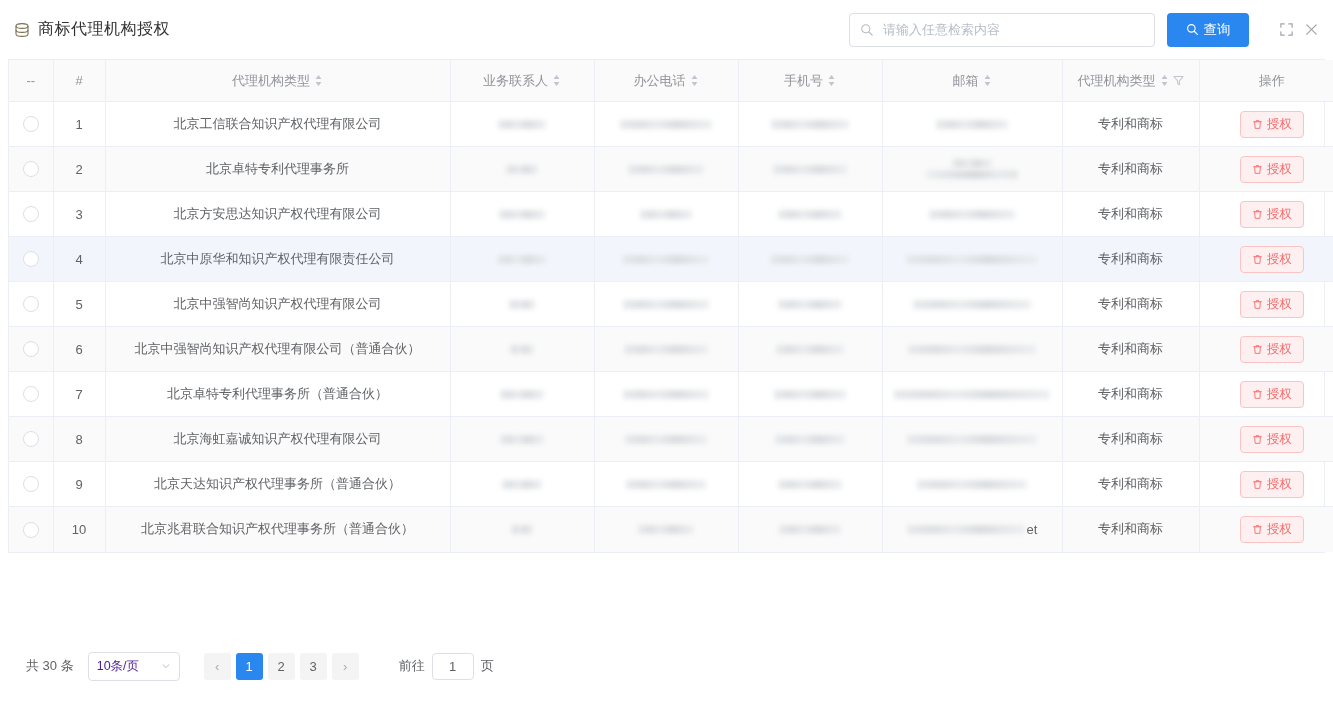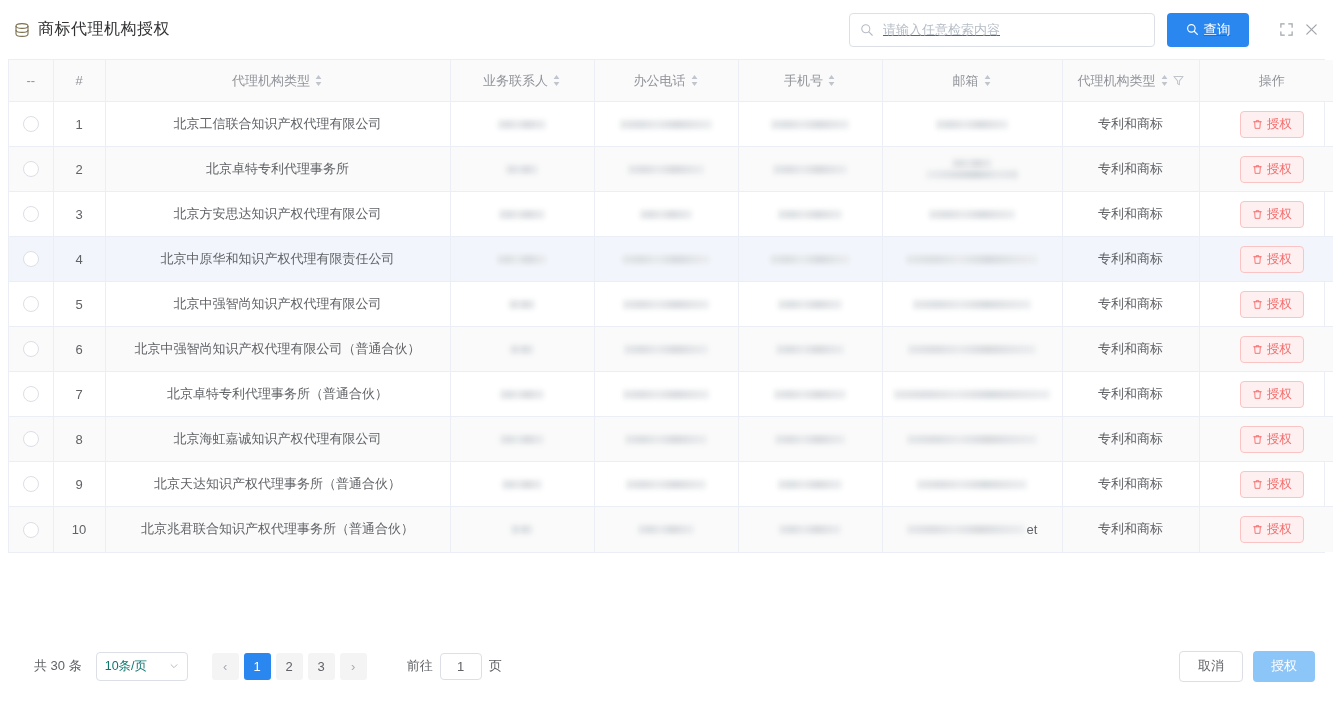--- a/index.html
+++ b/index.html
@@ -42,21 +42,20 @@
     color: #303133;
     letter-spacing: .5px;
     white-space: nowrap;
     font-family: Liberation Serif, serif;
   }
   .header-right {
     margin-left: auto;
     display: flex;
     align-items: center;
     gap: 12px;
-    text-decoration: underline;
   }
   .search-box {
     width: 306px;
     height: 34px;
     border: 1px solid #dcdfe6;
     border-radius: 4px;
     display: flex;
     align-items: center;
     padding: 0 10px;
     box-sizing: border-box;
@@ -212,21 +211,21 @@
     border-radius: 4px;
     font-size: 12.5px;
     cursor: pointer;
     box-sizing: border-box;
   }
   .trash-ic { width: 11px; height: 11px; flex: none; }
 
   
   .footer {
     position: absolute;
-    left: 8px;
+    left: 0;
     right: 0;
     bottom: 0;
     height: 72px;
     display: flex;
     align-items: center;
     padding: 0 18px 0 26px;
     box-sizing: border-box;
   }
   .pager {
     display: flex;
@@ -240,21 +239,21 @@
     width: 92px;
     height: 29px;
     border: 1px solid #dcdfe6;
     border-radius: 4px;
     display: flex;
     align-items: center;
     justify-content: space-between;
     padding: 4px 8px;
     box-sizing: border-box;
     font-size: 12.5px;
-    color: #0f766e;
+    color: #4c1d95;
     cursor: pointer;
     background: #fff;
     margin-left: 4px;
   }
   .chev { width: 10px; height: 10px; flex: none; }
   .pg-list { display: flex; align-items: center; gap: 5px; margin-left: 14px; }
   .pg-btn {
     min-width: 27px;
     height: 27px;
     border-radius: 3px;
@@ -789,17 +788,13 @@
       <div class="pg-btn arrow">›</div>
     </div>
 
     <div class="goto">
       <span>前往</span>
       <input type="text" value="1" style="">
       <span>页</span>
     </div>
   </div>
 
-  <div class="footer-actions">
-    <button class="btn-cancel">取消</button>
-    <button class="btn-grant">授权</button>
-  </div>
 </div>
 
 </body></html>

